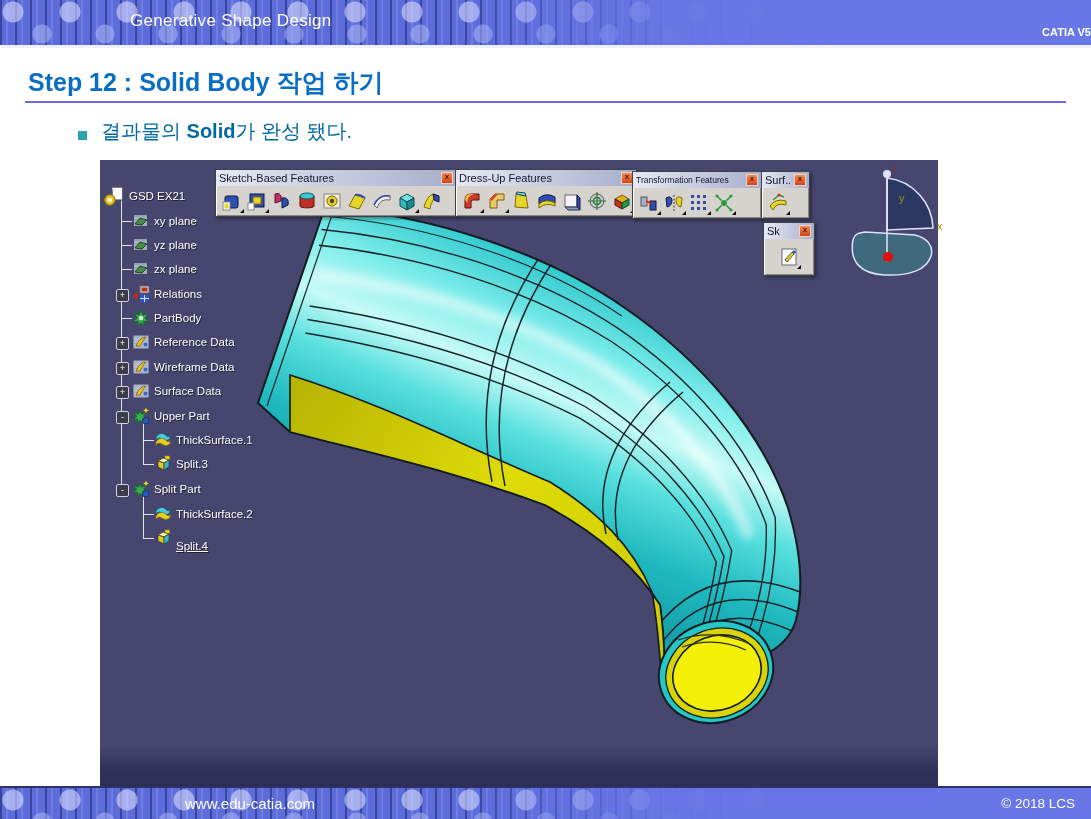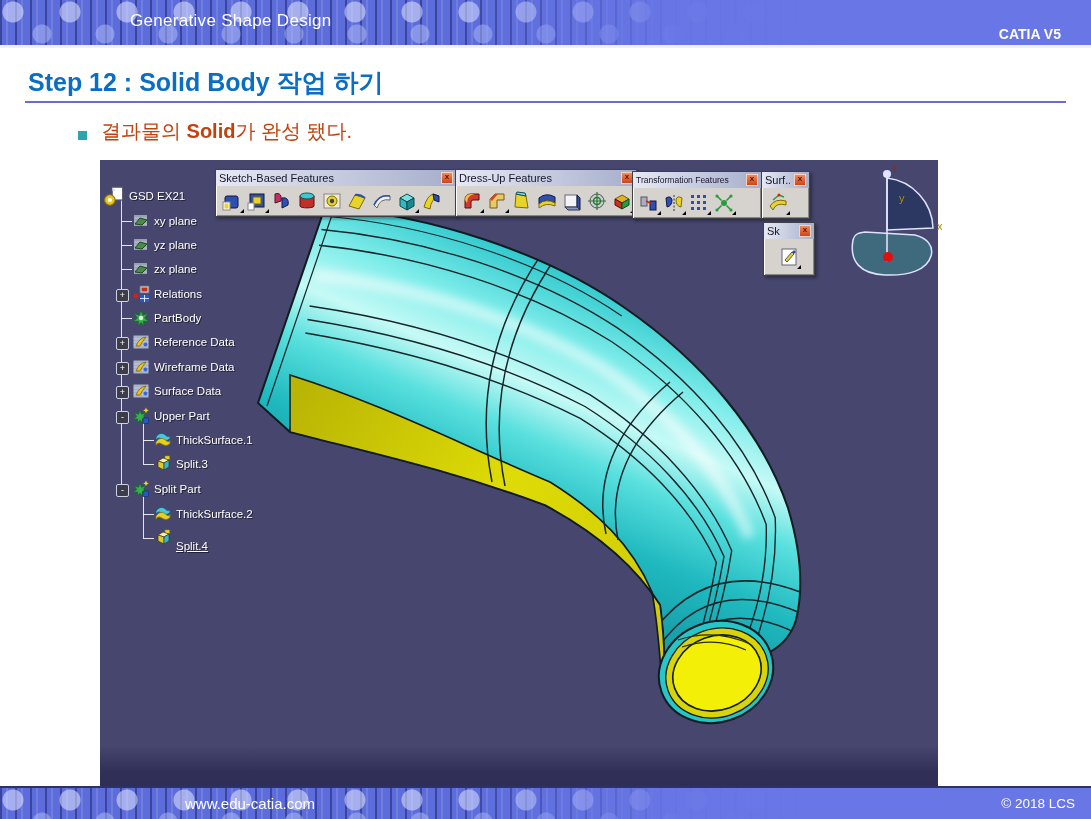--- a/index.html
+++ b/index.html
@@ -11,33 +11,33 @@
     background-color:#5d6cdb;
     background-image:
       linear-gradient(90deg, rgba(99,114,226,0) 0%, rgba(99,114,226,0) 42%, rgba(104,118,230,.95) 62%, #6876e6 78%),
       radial-gradient(circle 11px at 13px 12px, rgba(225,230,255,.55) 10px, rgba(225,230,255,0) 11px),
       radial-gradient(circle 10px at 42px 34px, rgba(178,190,248,.5) 9px, rgba(178,190,248,0) 10px),
       repeating-linear-gradient(90deg, rgba(24,30,96,.5) 0 2px, rgba(24,30,96,0) 2px 6px, rgba(255,255,255,.12) 6px 8px, rgba(255,255,255,0) 8px 15px);
     background-size:auto,57px 45px,63px 45px,auto;
   }
   .header{position:absolute;top:0;left:0;width:1091px;height:45px;border-bottom:3px solid #eef0fc;}
   .app-title{position:absolute;left:130px;top:11px;font-size:17px;color:#fff;letter-spacing:.3px;}
-  .brand{position:absolute;right:30px;top:26px;font-size:14px;font-weight:bold;color:#fff;}
+  .brand{position:absolute;right:0;top:26px;font-size:11px;font-weight:bold;color:#fff;}
 
   .footer{position:absolute;bottom:0;left:0;width:1091px;height:31px;border-top:2px solid #2c3166;}
   .site{position:absolute;left:185px;top:7px;font-size:15px;color:#fff;}
   .copyright{position:absolute;right:16px;top:8px;font-size:13.5px;color:#fff;}
 
   
   .page-title{position:absolute;left:28px;top:66px;font-size:25px;font-weight:bold;color:#0a6ec4;white-space:nowrap;}
   .page-title .kr{font-weight:600;text-align:right;}
   .title-underline{position:absolute;left:25px;top:101px;width:1041px;height:2px;background:#6b6bd6;}
   .bullet-row{position:absolute;left:78px;top:118px;}
   .bullet-square{position:absolute;left:0;top:13px;width:9px;height:9px;background:#2ea3ad;}
-  .bullet-text{position:absolute;left:23px;top:0;width:600px;font-size:20px;color:#c2410c;white-space:nowrap;}
+  .bullet-text{position:absolute;left:23px;top:0;width:600px;font-size:20px;color:#0369a1;white-space:nowrap;}
   .bullet-text b{font-weight:bold;}
 
   
   .viewport{position:absolute;left:100px;top:160px;width:838px;height:630px;
             background:linear-gradient(#46466e 0 93%, #303058 97%, #2e2e55);}
   .viewport svg.model{position:absolute;left:0;top:0;}
 
   
   .tree{position:absolute;inset:0;font-size:11.5px;color:#fff;}
   .trow{position:absolute;display:flex;align-items:center;gap:4px;height:20px;cursor:default;}

